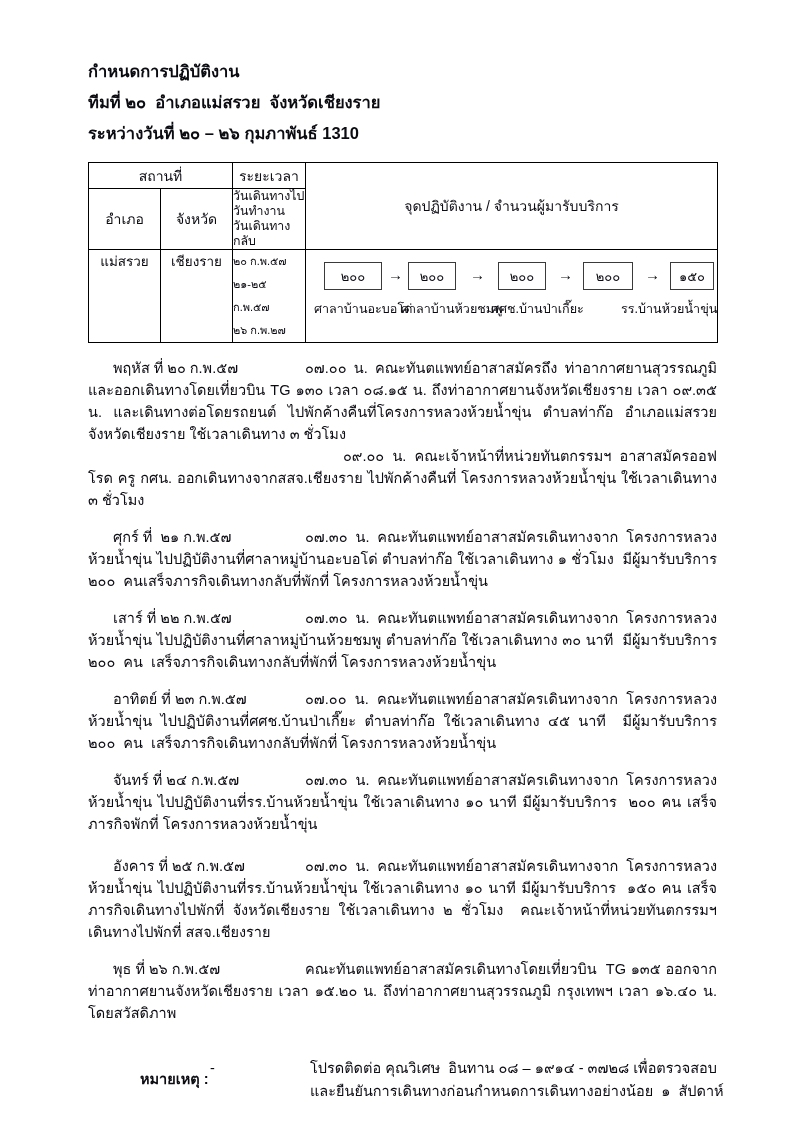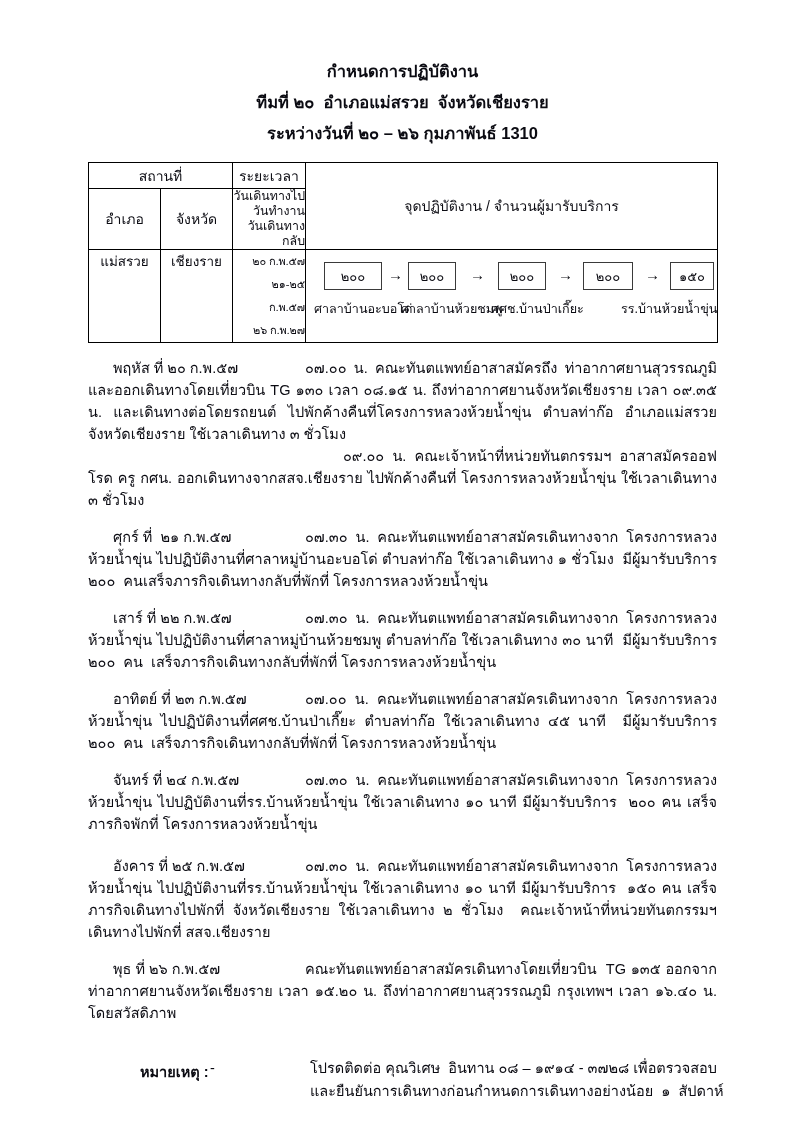--- a/index.html
+++ b/index.html
@@ -5,30 +5,30 @@
   html,body{margin:0;padding:0;}
   body{
     width:800px;height:1131px;background:#ffffff;
     font-family:"Liberation Sans",sans-serif;
     color:#0b0b12;
   }
   .page{position:relative;width:800px;height:1131px;overflow:hidden;}
   .content{position:absolute;left:88px;top:0;width:629px;}
 
   
-  .title-block{margin-top:56px;text-align:center;font-weight:bold;font-size:16.5px;line-height:31px;}
+  .title-block{margin-top:56px;font-weight:bold;font-size:16.5px;line-height:31px;}
 
   
   table.stable{border-collapse:collapse;margin-top:13px;width:629px;table-layout:fixed;}
   table.stable td{border:1.6px solid #000;padding:0;}
   td.hc{text-align:center;vertical-align:middle;font-size:14px;}
   tr.r1 td{height:25px;}
   tr.r2 td{height:46px;}
   tr.r3 td{height:86px;}
-  td.small div{font-size:12.4px;line-height:15px;text-align:right;font-family:Liberation Serif, serif;}
+  td.small div{font-size:12.4px;line-height:15px;text-align:left;}
   td.dc{vertical-align:top;text-align:center;font-size:13.5px;padding-top:9px;}
   td.dates div{font-size:11px;line-height:23px;}
   td.flowcell{position:relative;vertical-align:top;}
   .fbox{position:absolute;top:12px;height:28px;border:1.3px solid #3a3a3a;
         display:flex;align-items:center;justify-content:center;font-size:13px;box-sizing:border-box;}
   .farrow{position:absolute;top:16px;font-size:15px;line-height:18px;}
   .flabel{position:absolute;top:49px;font-size:12.6px;white-space:nowrap;}
 
   
   .paras{margin-top:14px;font-size:14.5px;line-height:22px;}
@@ -122,21 +122,21 @@
       </div>
       <div class="para">
         <span class="dlab">อังคาร ที่ ๒๕ ก.พ.๕๗</span><span>๐๗.๓๐ น. คณะทันตแพทย์อาสาสมัครเดินทางจาก โครงการหลวงห้วยน้ำขุ่น ไปปฏิบัติงานที่รร.บ้านห้วยน้ำขุ่น ใช้เวลาเดินทาง ๑๐ นาที มีผู้มารับบริการ&nbsp; ๑๕๐ คน เสร็จภารกิจเดินทางไปพักที่ จังหวัดเชียงราย ใช้เวลาเดินทาง ๒ ชั่วโมง&nbsp; คณะเจ้าหน้าที่หน่วยทันตกรรมฯ เดินทางไปพักที่ สสจ.เชียงราย</span>
       </div>
       <div class="para">
         <span class="dlab">พุธ ที่ ๒๖ ก.พ.๕๗</span><span>คณะทันตแพทย์อาสาสมัครเดินทางโดยเที่ยวบิน&nbsp; TG ๑๓๕ ออกจากท่าอากาศยานจังหวัดเชียงราย เวลา ๑๕.๒๐ น. ถึงท่าอากาศยานสุวรรณภูมิ กรุงเทพฯ เวลา ๑๖.๔๐ น. โดยสวัสดิภาพ</span>
       </div>
     </div>
 
     <div class="notes">
-      <span class="nline nbold" style="left:52px;top:4px">หมายเหตุ :</span>
+      <span class="nline nbold" style="left:52px;top:11px">หมายเหตุ :</span>
       <span class="nline" style="left:122px;top:0">-</span>
       <span class="nline" style="left:222px;top:0">โปรดติดต่อ คุณวิเศษ&nbsp; อินทาน ๐๘ – ๑๙๑๔ - ๓๗๒๘ เพื่อตรวจสอบ</span>
       <span class="nline" style="left:222px;top:23px">และยืนยันการเดินทางก่อนกำหนดการเดินทางอย่างน้อย&nbsp; ๑&nbsp; สัปดาห์</span>
 
     </div>
 
   </div>
 </div>
 
 </body></html>

